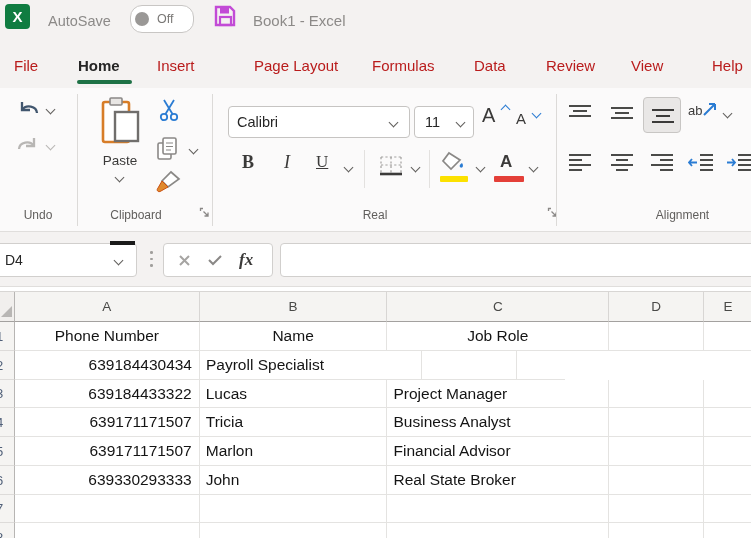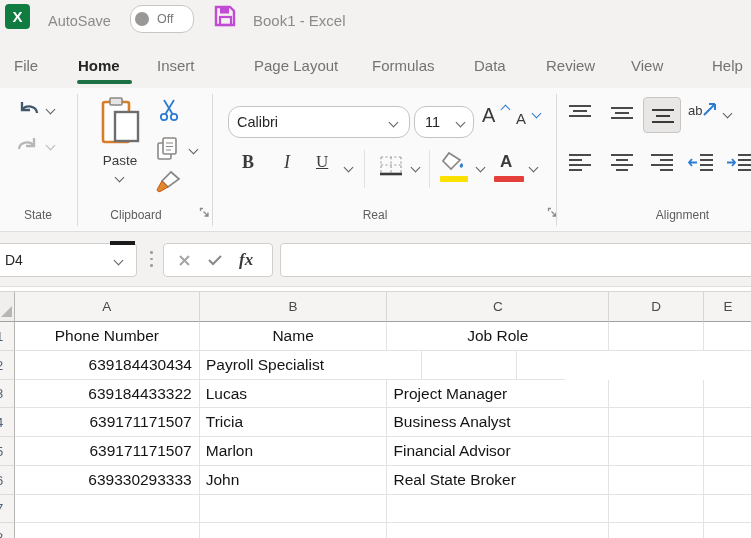--- a/index.html
+++ b/index.html
@@ -17,30 +17,30 @@
   
   .logo{left:5px;top:4px;width:25px;height:25px;background:#107c41;border-radius:4px;
         color:#fff;font-weight:bold;font-size:15px;display:flex;align-items:center;justify-content:center;}
   .autosave{left:48px;top:13px;font-size:14.5px;color:#8c8a88;}
   .toggle{left:130px;top:5px;width:64px;height:28px;background:#fff;border:1.5px solid #c8c6c4;
           border-radius:12px;box-sizing:border-box;display:flex;align-items:center;}
   .knob{width:14px;height:14px;border-radius:50%;background:#9a9896;margin-left:4px;}
   .toggle-txt{font-size:12.5px;color:#797775;margin-left:8px;}
   .doctitle{left:253px;top:12px;font-size:15px;color:#8c8a88;}
   
-  .tab{top:57px;font-size:15px;color:#737373;cursor:default;}
+  .tab{top:57px;font-size:15px;color:#b91c1c;cursor:default;}
   .tab.active{color:#262626;font-weight:600;}
   .tab-underline{left:77px;top:80px;width:55px;height:3.5px;background:#1e7145;border-radius:2px;}
   
   .gsep{width:1px;background:#dcdad8;top:94px;height:132px;}
   .glabel{top:208px;font-size:12px;color:#605e5c;text-align:center;}
   .chev{display:inline-block;width:6px;height:6px;border-right:1.6px solid #605e5c;
         border-bottom:1.6px solid #605e5c;transform:rotate(45deg);}
   .chev.gray{border-color:#b8b6b4;}
-  .combo{background:#fff;border:1px solid #c6c4c2;border-radius:12px;box-sizing:border-box;
+  .combo{background:#fff;border:1px solid #c6c4c2;border-radius:4px;box-sizing:border-box;
          display:flex;align-items:center;}
   .combo .val{font-size:14.5px;color:#262626;}
   .minisep{width:1px;background:#e3e1df;top:150px;height:38px;}
   .serifbtn{font-family:"Liberation Serif",serif;color:#3b3a39;}
   .selbox{background:#e9e7e6;border:1px solid #c8c6c4;border-radius:4px;box-sizing:border-box;}
   .colorbar{height:6px;border-radius:1px;}
   
   .fbox{background:#fff;border:1px solid #d1cfcd;border-radius:4px;box-sizing:border-box;}
   .dots{display:flex;flex-direction:column;gap:4px;}
   .dots i{width:2.5px;height:2.5px;border-radius:50%;background:#a19f9d;}
@@ -104,21 +104,21 @@
   <svg class="abs" style="left:16px;top:98px" width="26" height="22">
     <path d="M6 12 a8 7 0 0 1 15 3" fill="none" stroke="#41566e" stroke-width="2.3"></path>
     <path d="M6 4 v8 h8" fill="none" stroke="#41566e" stroke-width="2.3"></path>
   </svg>
   <span class="abs chev" style="left:47px;top:106px"></span>
   <svg class="abs" style="left:13px;top:134px" width="26" height="22">
     <path d="M21 12 a8 7 0 0 0 -15 3" fill="none" stroke="#b8b6b4" stroke-width="2.3"></path>
     <path d="M21 4 v8 h-8" fill="none" stroke="#b8b6b4" stroke-width="2.3"></path>
   </svg>
   <span class="abs chev gray" style="left:47px;top:142px"></span>
-  <div class="abs glabel" style="left:0;width:76px">State</div>
+  <div class="abs glabel" style="left:0;width:76px">Undo</div>
 
   <div class="abs gsep" style="left:77px"></div>
 
   <svg class="abs" style="left:100px;top:96px" width="42" height="52">
     <rect x="3" y="6" width="26" height="40" rx="2" fill="#fff" stroke="#d77d28" stroke-width="2.6"></rect>
     <rect x="10" y="2" width="12" height="7" rx="1" fill="#e8e6e4" stroke="#8a8886" stroke-width="1.6"></rect>
     <rect x="15" y="16" width="23" height="29" fill="#fff" stroke="#706e6c" stroke-width="2.4"></rect>
   </svg>
   <div class="abs" style="left:96px;top:153px;width:48px;text-align:center;font-size:13.5px;color:#3b3a39">Paste</div>
   <span class="abs chev" style="left:116px;top:174px"></span>

